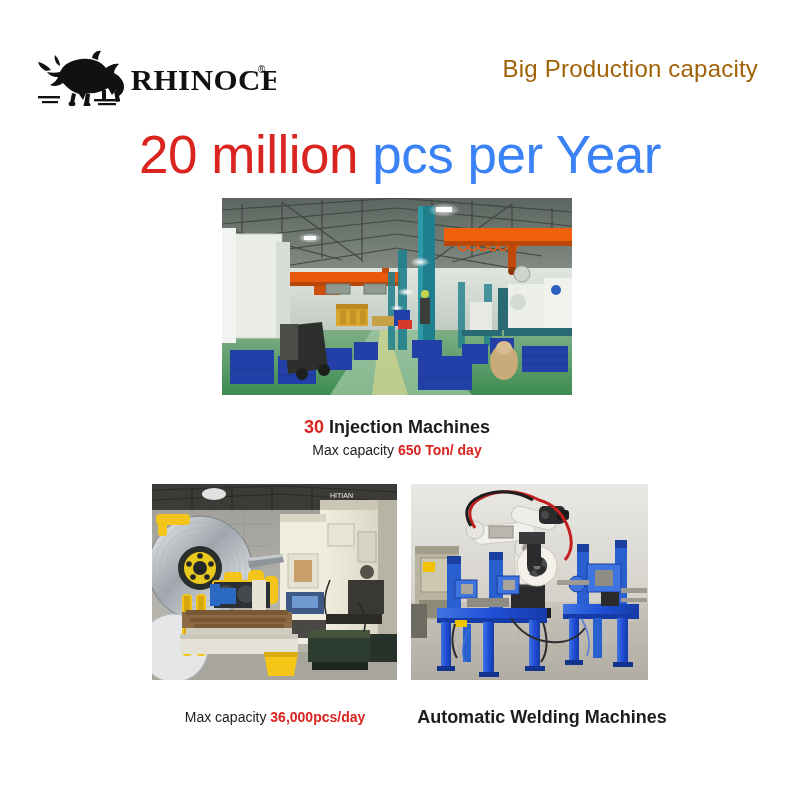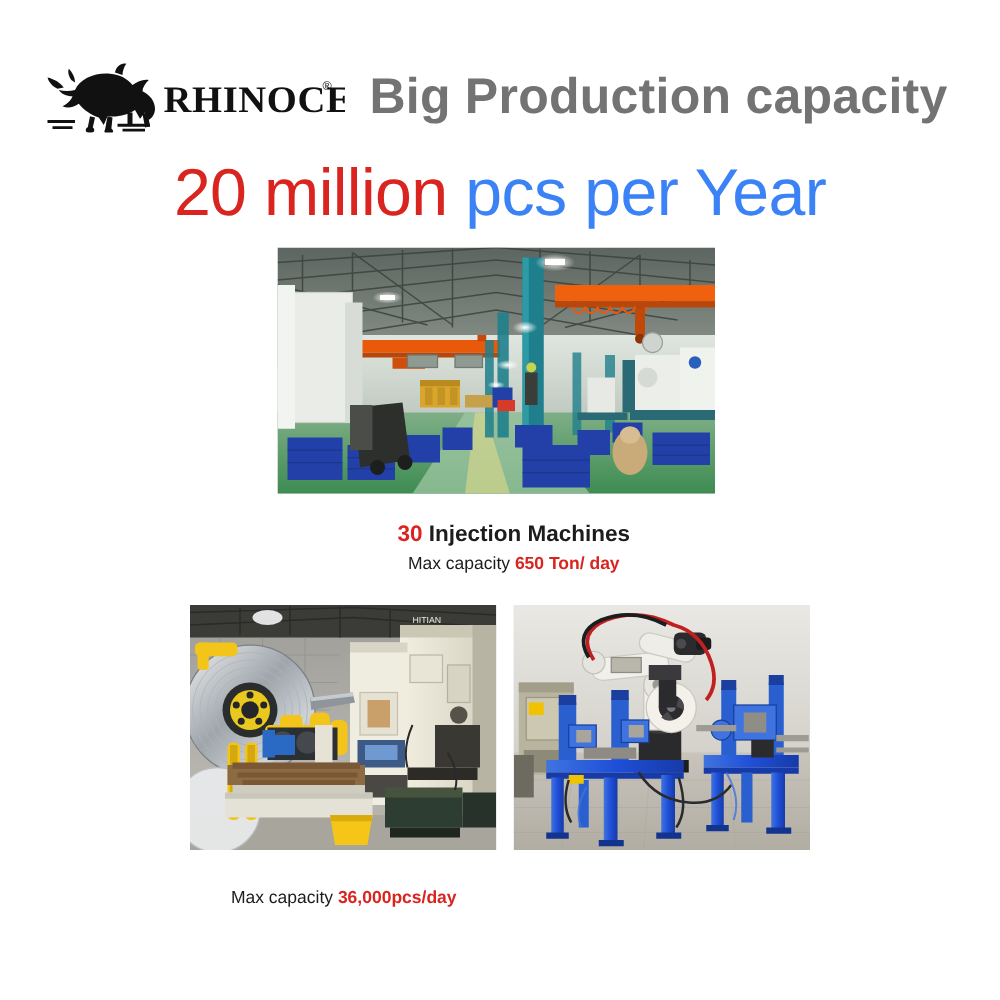--- a/index.html
+++ b/index.html
@@ -29,24 +29,24 @@
     left: 36px;
     top: 0px;
     width: 240px;
     height: 56px;
   }
   #brand-logo svg { display:block; }
   #page-title {
     position: absolute;
     right: 42px;
     top: 5px;
-    font-size: 40px;
-    font-weight: 700;
+    font-size: 24px;
+    font-weight: 400;
     letter-spacing: 0.2px;
-    color: #737373;
+    color: #a16207;
     white-space: nowrap;
     font-family: "Liberation Sans", sans-serif;
   }
 
   
   #headline {
     position: absolute;
     top: 124px;
     left: 0;
     width: 800px;
@@ -94,21 +94,21 @@
     font-family: "Liberation Sans", sans-serif;
     line-height: 23px;
     white-space: nowrap;
   }
   .caption .line1 { font-size: 18px; font-weight: 700; color: #1c1c1c; }
   .caption .line2 { font-size: 14px; font-weight: 400; color: #1c1c1c; }
   .caption .red-b { color: #d9241f; font-weight: 700; }
   .caption .blk-b { color: #1c1c1c; font-weight: 700; }
 
   #caption-factory {
-    left: 211px;
+    left: 197px;
     top: 416px;
     width: 400px;
   }
   #caption-stamping {
     left: 125px;
     top: 706px;
     width: 300px;
   }
   #caption-welding {
     left: 397px;
@@ -575,13 +575,14 @@
       <path d="M170 134 q12 20 6 38"></path>
     </g>
   </svg>
 </div>
 
 <div class="caption" id="caption-stamping">
   <div class="line2"><span>Max capacity </span><span class="red-b">36,000pcs/day</span></div>
 </div>
 
 <div class="caption" id="caption-welding">
+  <div class="line1">Automatic Welding Machines</div>
 </div>
 
 </body></html>

